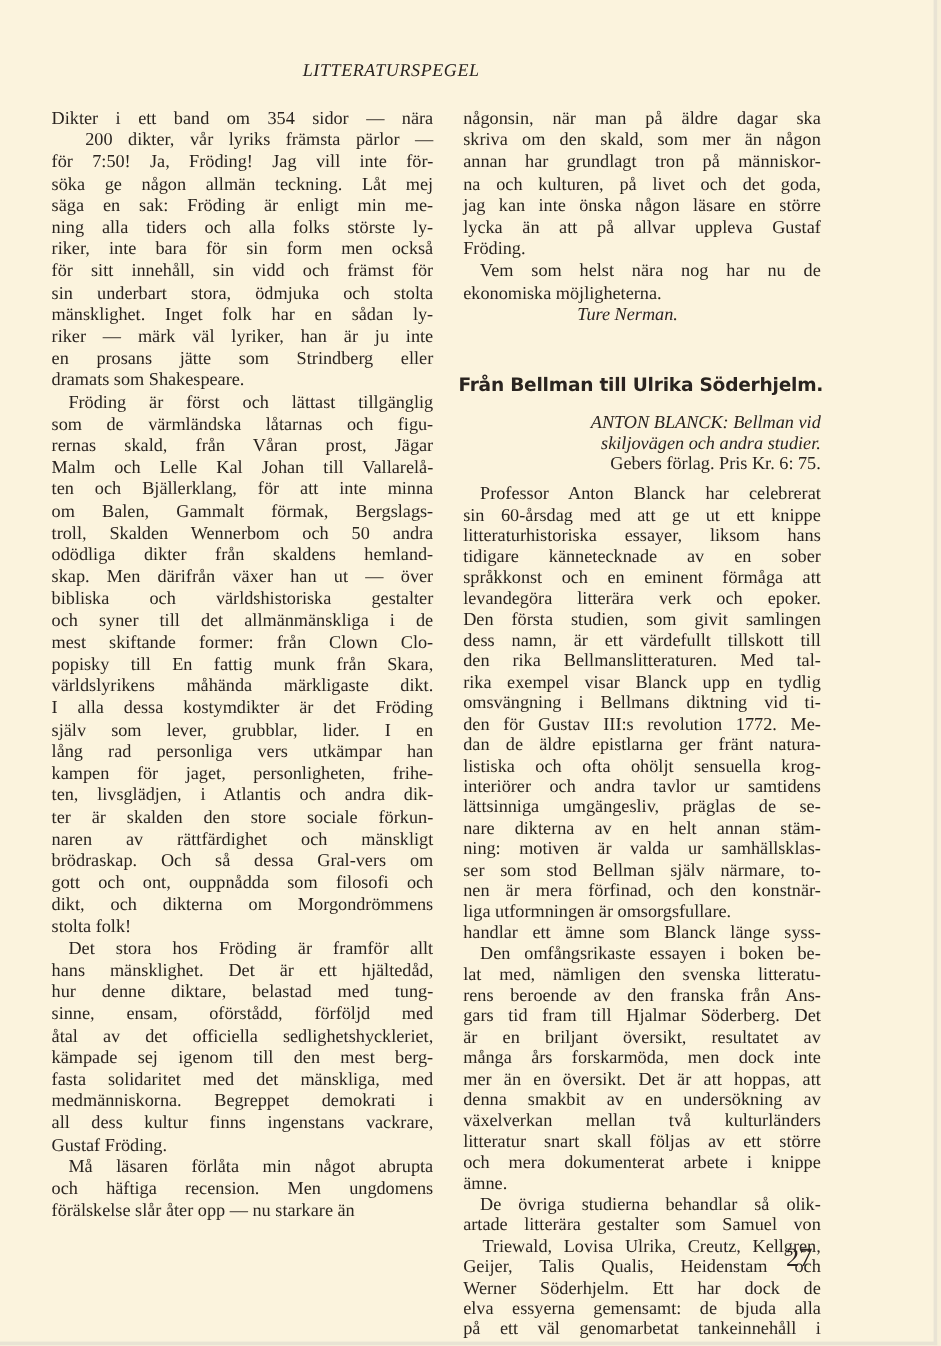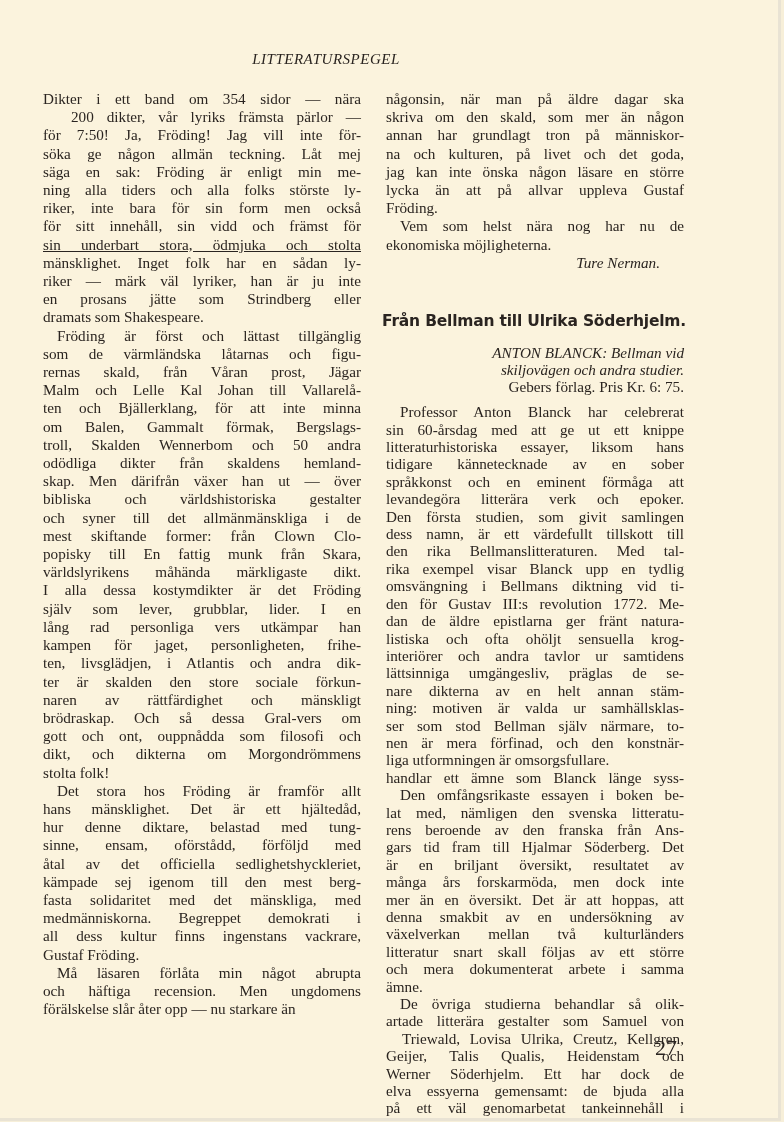--- a/index.html
+++ b/index.html
@@ -20,21 +20,21 @@
     position: absolute; top: 51px; left: 0; width: 652px; text-align: center;
     font-style: italic; font-size: 15px; letter-spacing: 0.5px;
   }
   .col {
     position: absolute; top: 90px; width: 318px;
     font-size: 15.2px; line-height: 18.2px;
     text-align: justify;
   }
   .col.left { left: 43px; }
   .col.right { left: 386px; width: 298px; }
-  .col p { margin: 0; }
+  .col p { margin: 0; text-align: center; }
   .line { display: block; text-align: justify; text-align-last: justify; white-space: nowrap; }
   .line.last { text-align-last: left; }
   .sig { text-align: right; font-style: italic; margin: 0; padding-right: 24px; }
   .section-title {
     font-family: "DejaVu Sans", "Liberation Sans", sans-serif;
     font-size: 15.5px; font-weight: 600; margin: 40px 0 14px -4px; white-space: nowrap; letter-spacing: -0.2px;
   }
   .bib { text-align: right; line-height: 17px; margin-bottom: 8px; }
   .bib .it { font-style: italic; }
   .right .body2 { line-height: 17.4px; }
@@ -51,21 +51,21 @@
   <div class="col left" id="leftCol">
       <p>
         <span class="line">Dikter i ett band om 354 sidor — nära</span>
         <span class="line" style="text-indent: 0px; margin-left: 28px;">200 dikter, vår lyriks främsta pärlor —</span>
         <span class="line" style="text-indent: 0px;">för 7:50! Ja, Fröding! Jag vill inte för-</span>
         <span class="line" style="text-indent: 0px;">söka ge någon allmän teckning. Låt mej</span>
         <span class="line" style="text-indent: 0px;">säga en sak: Fröding är enligt min me-</span>
         <span class="line" style="text-indent: 0px;">ning alla tiders och alla folks störste ly-</span>
         <span class="line" style="text-indent: 0px;">riker, inte bara för sin form men också</span>
         <span class="line" style="text-indent: 0px;">för sitt innehåll, sin vidd och främst för</span>
-        <span class="line" style="text-indent: 0px; text-decoration: underline;">sin underbart stora, ödmjuka och stolta</span>
+        <span class="line" style="text-indent: 0px;">sin underbart stora, ödmjuka och stolta</span>
         <span class="line" style="text-indent: 0px;">mänsklighet. Inget folk har en sådan ly-</span>
         <span class="line" style="text-indent: 0px;">riker — märk väl lyriker, han är ju inte</span>
         <span class="line" style="text-indent: 0px;">en prosans jätte som Strindberg eller</span>
         <span class="line last" style="text-indent: 0px;">dramats som Shakespeare.</span>
       </p>
       <p style="text-indent: 14px;">
         <span class="line">Fröding är först och lättast tillgänglig</span>
         <span class="line" style="text-indent: 0px;">som de värmländska låtarnas och figu-</span>
         <span class="line" style="text-indent: 0px;">rernas skald, från Våran prost, Jägar</span>
         <span class="line" style="text-indent: 0px;">Malm och Lelle Kal Johan till Vallarelå-</span>
@@ -165,21 +165,21 @@
           <span class="line">Den omfångsrikaste essayen i boken be-</span>
           <span class="line" style="text-indent: 0px;">lat med, nämligen den svenska litteratu-</span>
           <span class="line" style="text-indent: 0px;">rens beroende av den franska från Ans-</span>
           <span class="line" style="text-indent: 0px;">gars tid fram till Hjalmar Söderberg. Det</span>
           <span class="line" style="text-indent: 0px;">är en briljant översikt, resultatet av</span>
           <span class="line" style="text-indent: 0px;">många års forskarmöda, men dock inte</span>
           <span class="line" style="text-indent: 0px;">mer än en översikt. Det är att hoppas, att</span>
           <span class="line" style="text-indent: 0px;">denna smakbit av en undersökning av</span>
           <span class="line" style="text-indent: 0px;">växelverkan mellan två kulturländers</span>
           <span class="line" style="text-indent: 0px;">litteratur snart skall följas av ett större</span>
-          <span class="line" style="text-indent: 0px;">och mera dokumenterat arbete i samma</span>
+          <span class="line" style="text-indent: 0px;">och mera dokumenterat arbete i knippe</span>
           <span class="line last" style="text-indent: 0px;">ämne.</span>
         </p>
         <p style="text-indent: 14px;">
           <span class="line">De övriga studierna behandlar så olik-</span>
           <span class="line" style="text-indent: 0px;">artade litterära gestalter som Samuel von</span>
           <span class="line" style="text-indent: 0px; margin-left: 16px;">Triewald, Lovisa Ulrika, Creutz, Kellgren,</span>
           <span class="line" style="text-indent: 0px;">Geijer, Talis Qualis, Heidenstam och</span>
           <span class="line" style="text-indent: 0px;">Werner Söderhjelm. Ett har dock de</span>
           <span class="line" style="text-indent: 0px;">elva essyerna gemensamt: de bjuda alla</span>
           <span class="line" style="text-indent: 0px;">på ett väl genomarbetat tankeinnehåll i</span>

